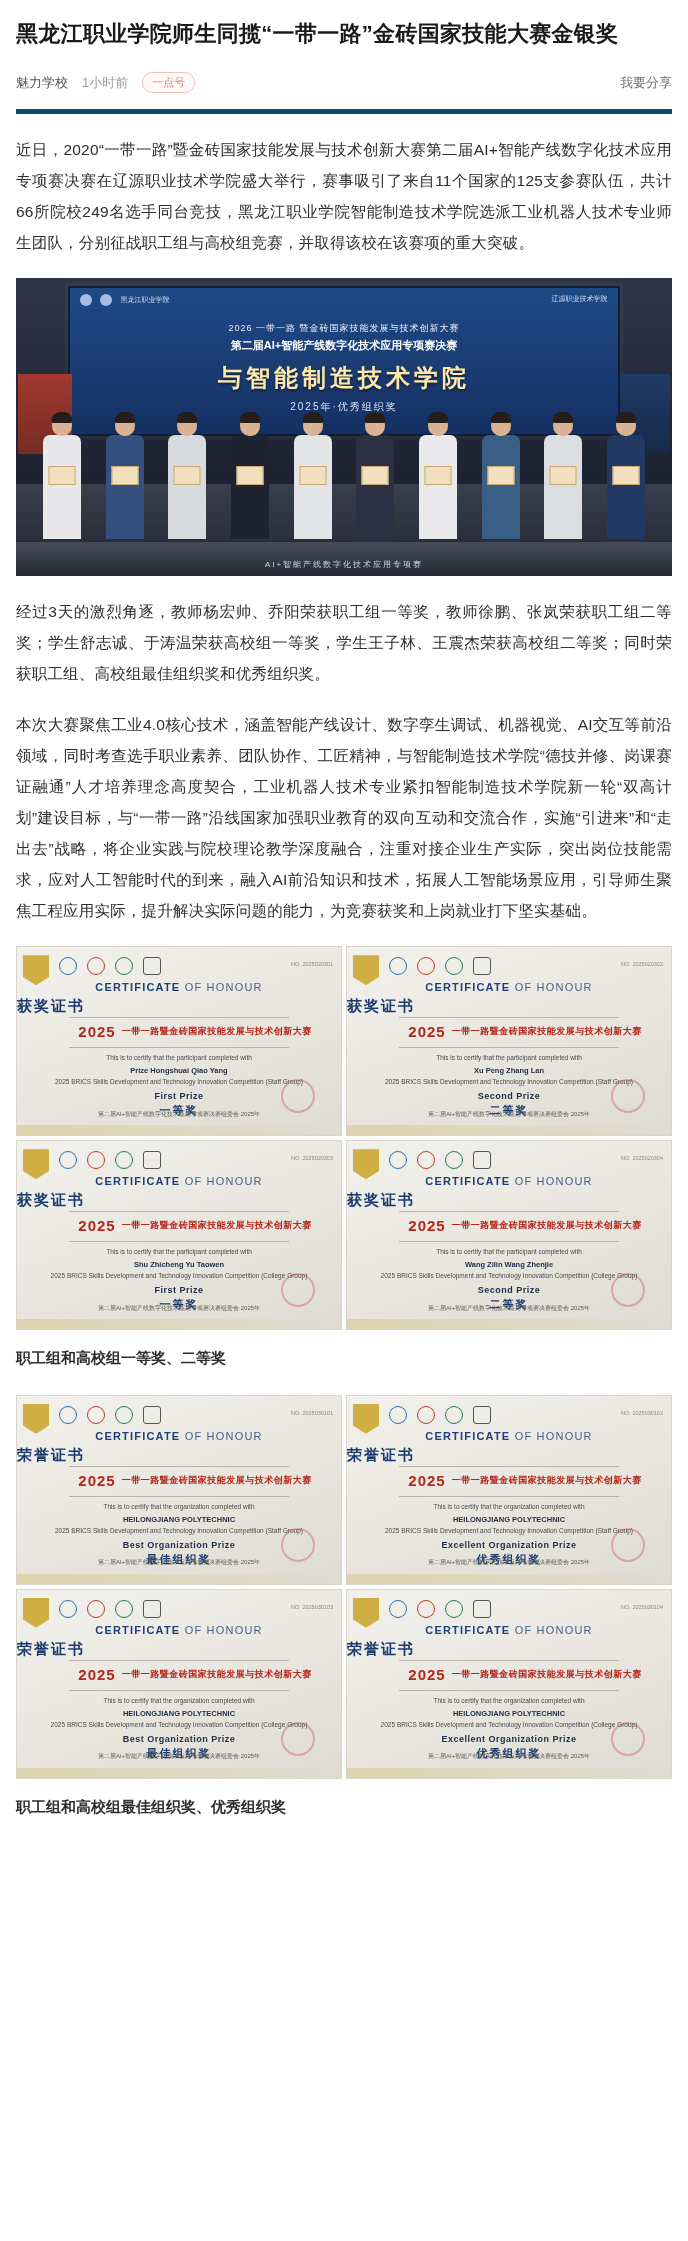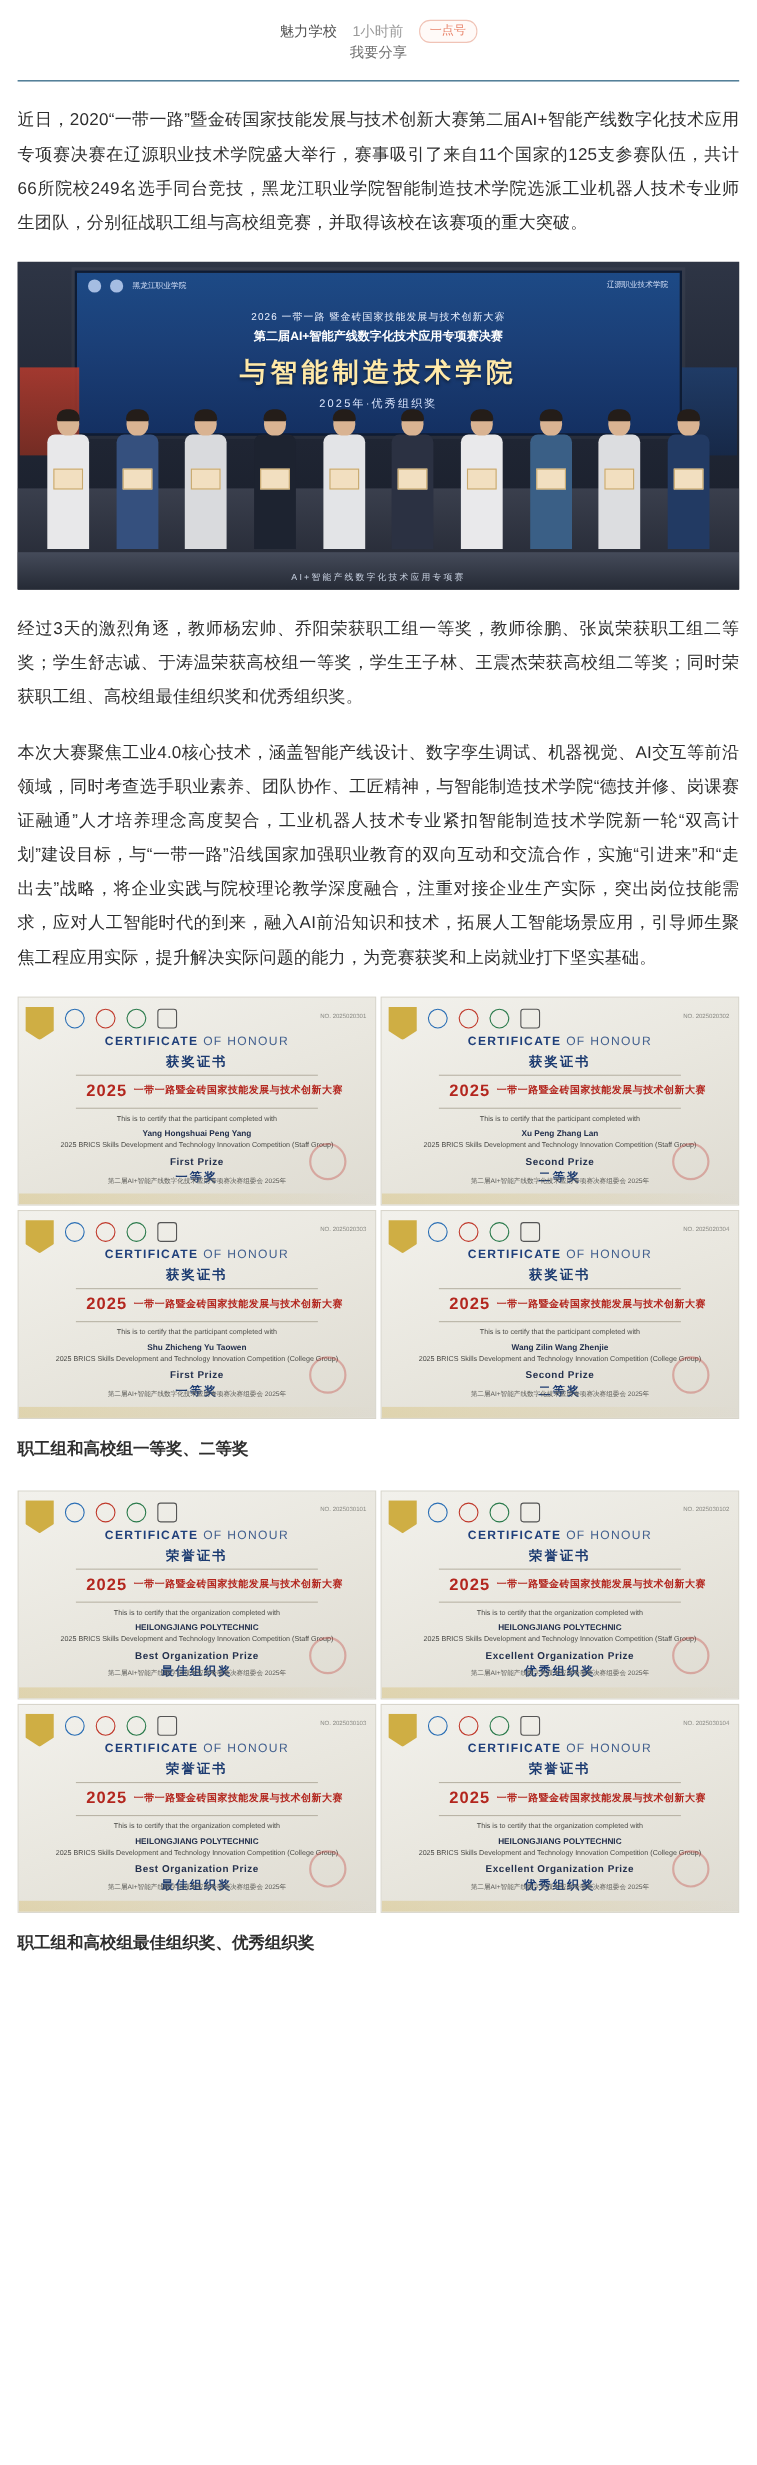--- a/index.html
+++ b/index.html
@@ -23,23 +23,22 @@
     font-weight: bold;
     color: #1a1a1a;
     margin: 0 0 22px 0;
     letter-spacing: 0.3px;
   }
   .meta-row {
     display: flex;
     align-items: center;
     justify-content: space-between;
     padding-bottom: 16px;
-    border-bottom: 1px solid #0c4a6e;
+    border-bottom: 5px solid #0c4a6e;
     margin-bottom: 20px;
-    flex-direction: column;
   }
   .meta-left {
     display: flex;
     align-items: center;
     gap: 14px;
     font-size: 13px;
     color: #8a8a8a;
   }
   .meta-source {
     color: #555555;
@@ -289,22 +288,21 @@
     text-align: center;
     font-size: 11px;
     letter-spacing: 1.2px;
     color: #1f3f7a;
     font-weight: bold;
   }
   .cert .head-en .thin { font-weight: normal; color: #44618f; }
   .cert .head-cn {
     position: absolute;
     top: 50px; left: 0; right: 0;
-    text-align: center;
-    font-size: 12px;
+    font-size: 15px;
     letter-spacing: 2px;
     color: #1b3a70;
     font-weight: bold;
   }
   .cert .year-row {
     position: absolute;
     top: 76px; left: 0; right: 0;
     display: flex;
     align-items: center;
     justify-content: center;
@@ -384,20 +382,21 @@
     left: 0; bottom: 0;
     width: 100%; height: 10px;
     background: linear-gradient(90deg, rgba(201,162,39,.25), rgba(201,162,39,0));
   }
 </style>
 </head>
 <body>
 
 <div class="article">
 
+  <h1 class="title">黑龙江职业学院师生同揽“一带一路”金砖国家技能大赛金银奖</h1>
 
   <div class="meta-row">
     <div class="meta-left">
       <span class="meta-source">魅力学校</span>
       <span class="meta-time">1小时前</span>
       <span class="meta-tag">一点号</span>
     </div>
     <div class="meta-share">我要分享</div>
   </div>
 
@@ -510,21 +509,21 @@
         <span class="thin">OF HONOUR</span>
       </div>
       <div class="head-cn">获奖证书</div>
       <div class="rule" style="top:70px"></div>
       <div class="year-row">
         <span class="year">2025</span>
         <span class="subtitle">一带一路暨金砖国家技能发展与技术创新大赛</span>
       </div>
       <div class="rule" style="top:100px"></div>
       <div class="txt" style="top:106px">This is to certify that the participant completed with</div>
-      <div class="txt" style="top:118px;font-size:7.5px;color:#23304d;font-weight:bold">Yang Hongshuai  Peng Yang</div>
+      <div class="txt" style="top:118px;font-size:7.5px;color:#23304d;font-weight:bold">Prize Hongshuai  Qiao Yang</div>
       <div class="txt" style="top:130px">2025 BRICS Skills Development and Technology Innovation Competition (Staff Group)</div>
       <div class="prize" style="top:144px">First Prize</div>
       <div class="prize-cn" style="top:156px">一等奖</div>
       <div class="footer">第二届AI+智能产线数字化技术应用专项赛决赛组委会
 2025年</div>
       <div class="seal"></div>
       <div class="ribbon"></div>
     </div>
 
     <div class="cert">

